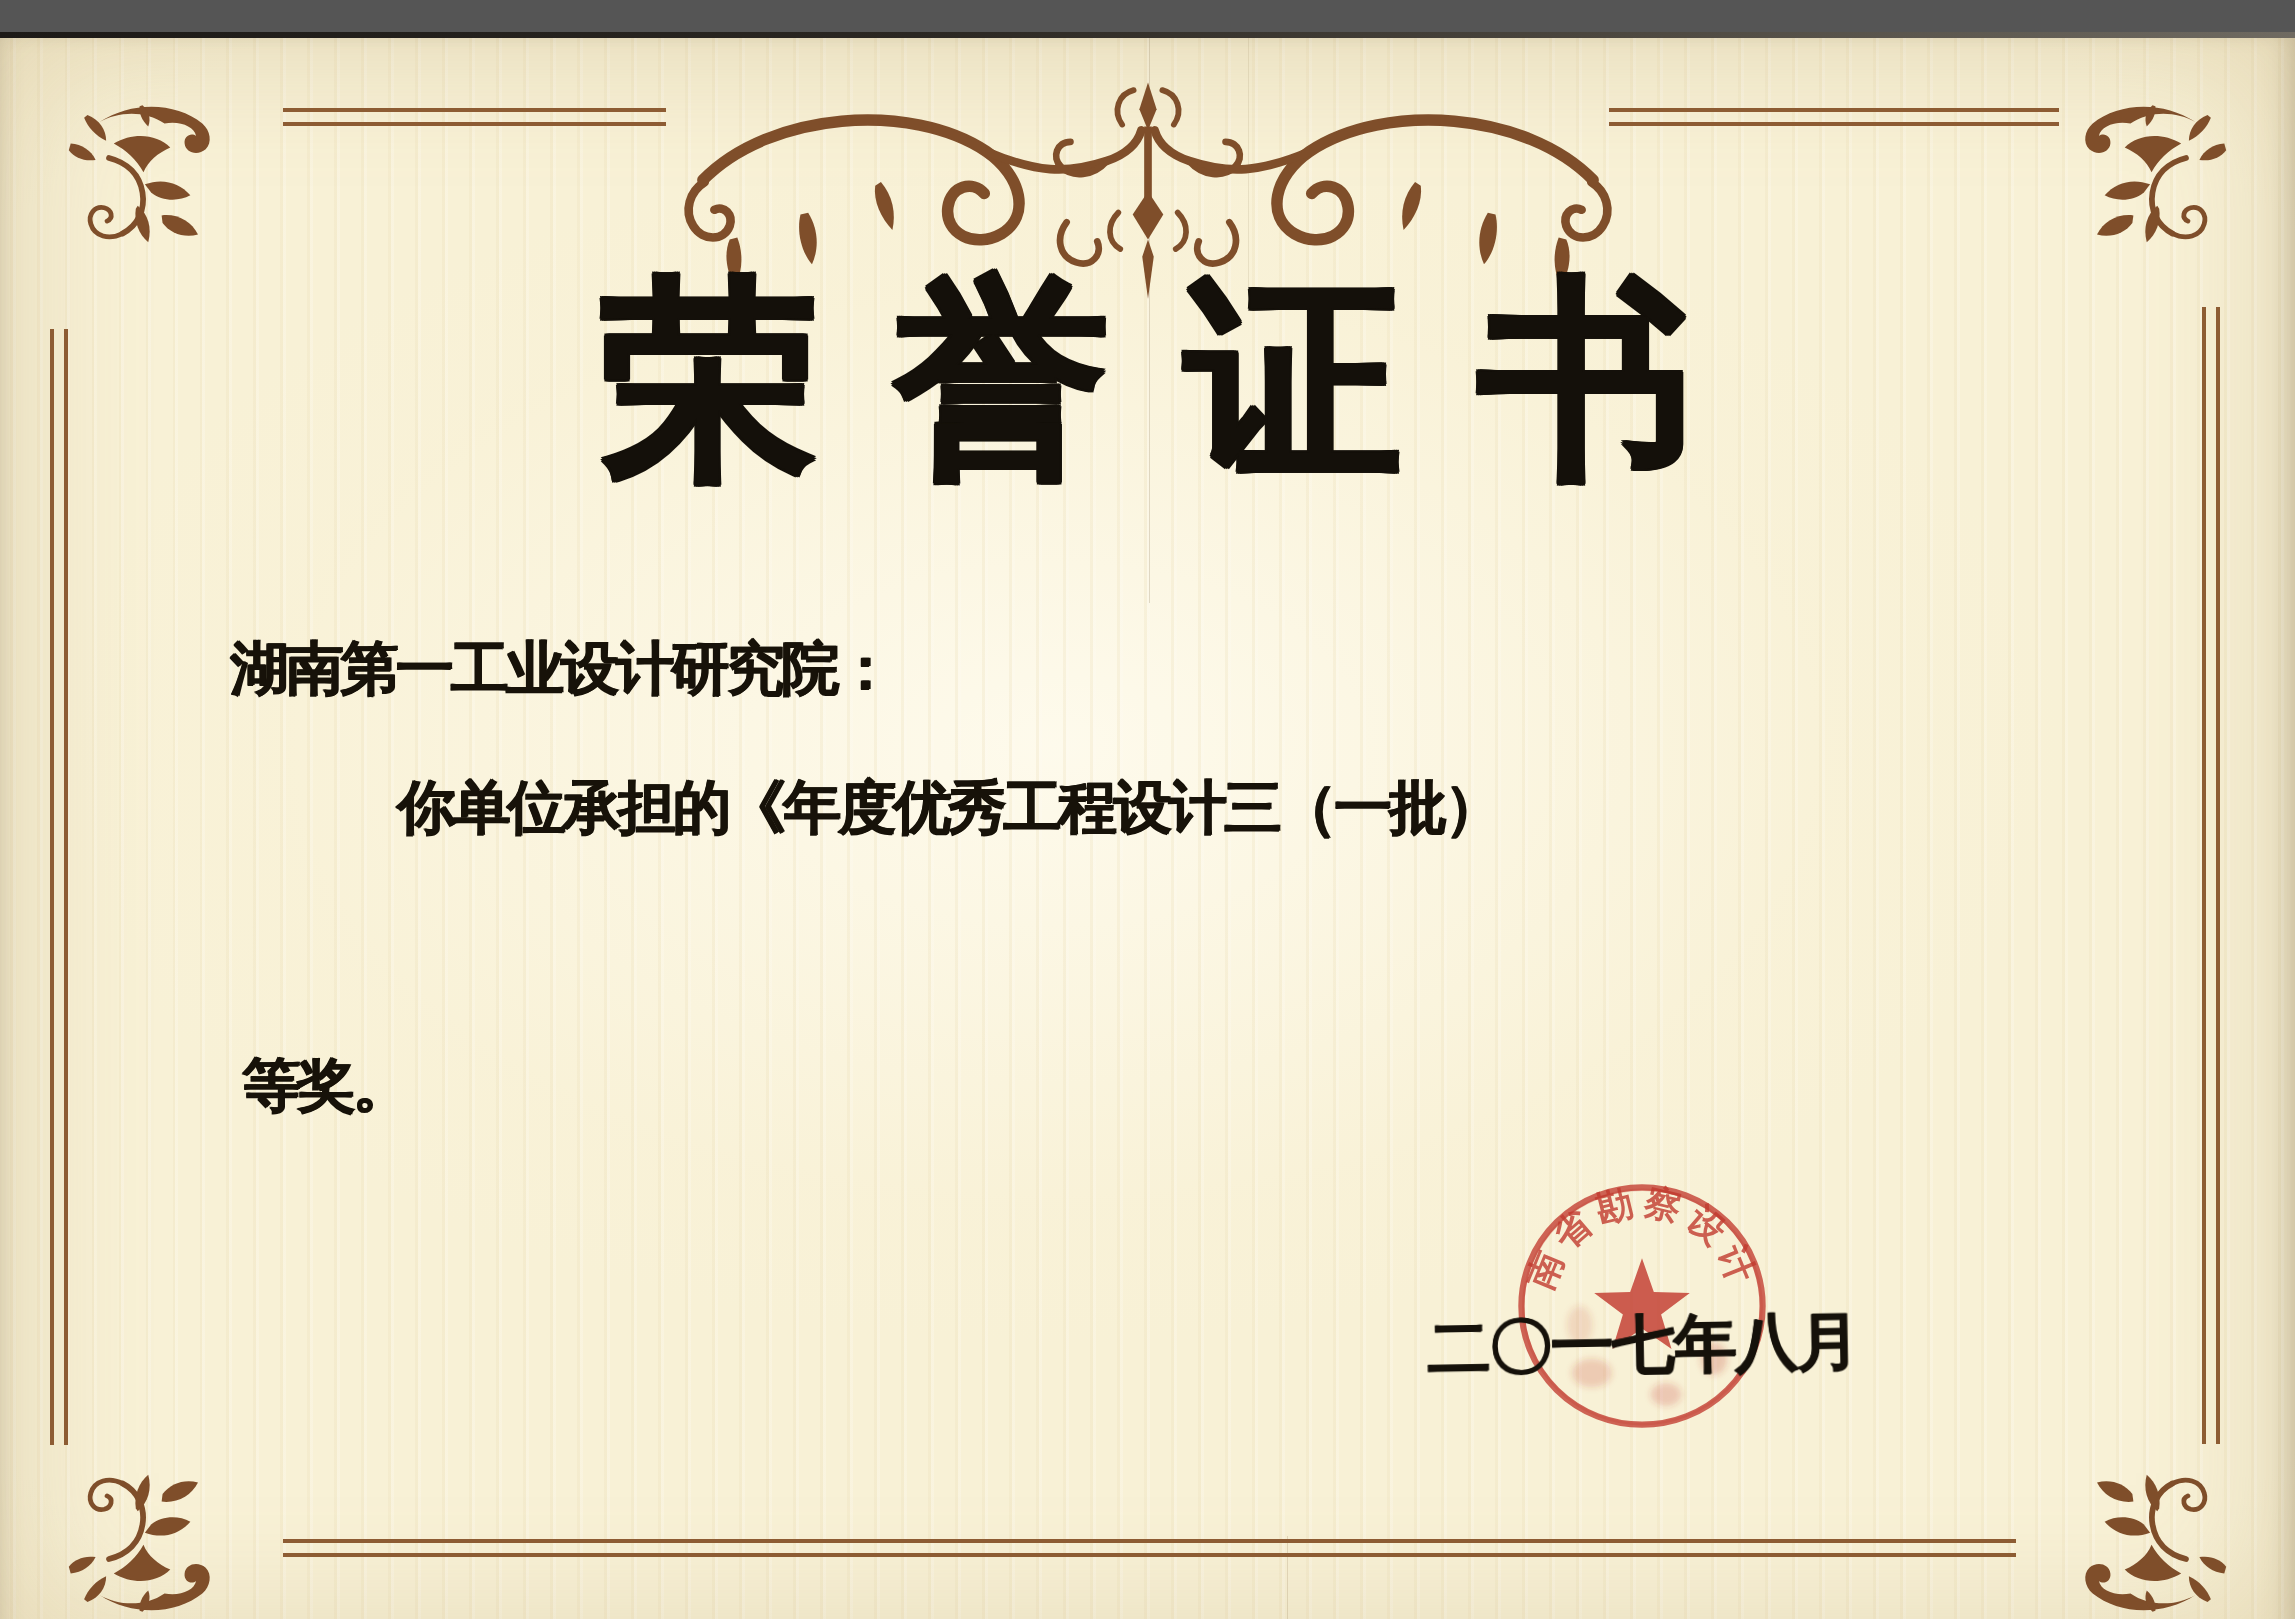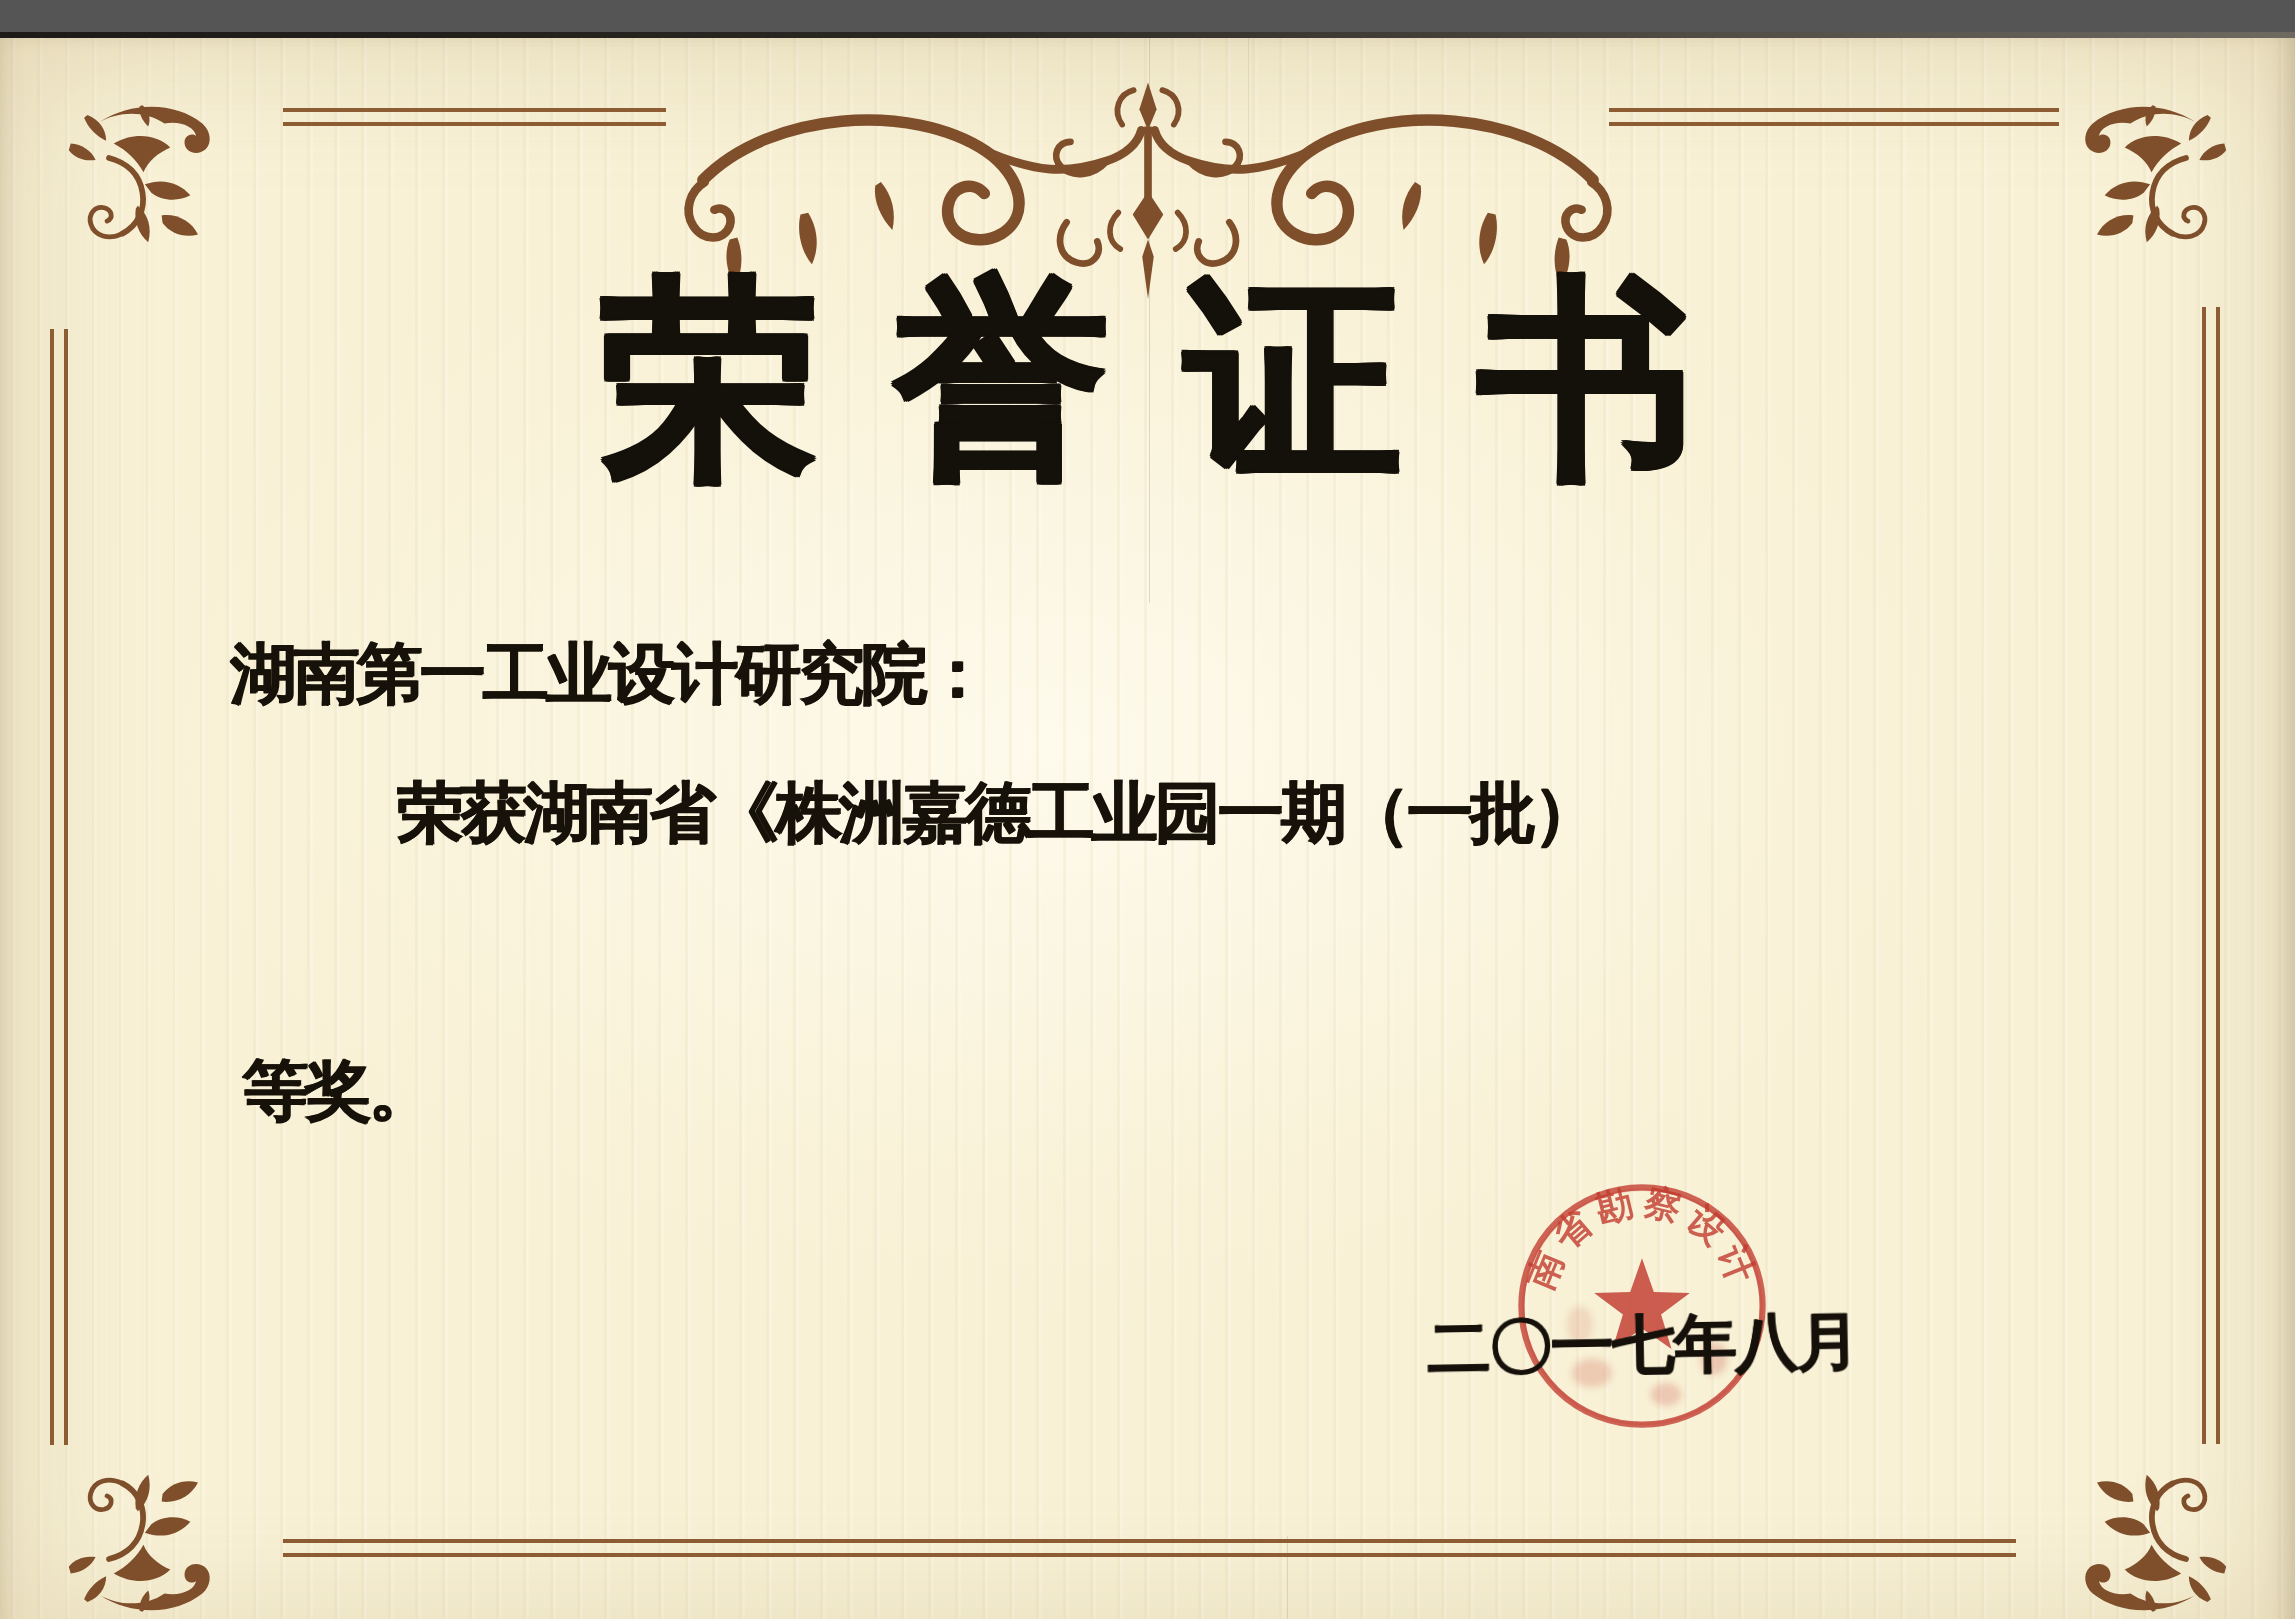--- a/index.html
+++ b/index.html
@@ -54,21 +54,21 @@
   .fil{fill:#7f4e2a;}
   
   .title{
     left:0;top:242px;width:100%;text-align:center;
     font-size:215px;font-weight:900;color:#14100a;
     letter-spacing:77px;text-indent:77px;white-space:nowrap;line-height:1;
     text-shadow:2.4px 0 currentColor,-2.4px 0 currentColor,0 2.4px currentColor,0 -2.4px currentColor,
       1.9px 1.9px currentColor,-1.9px -1.9px currentColor,1.9px -1.9px currentColor,-1.9px 1.9px currentColor;
   }
   .body-line{
-    font-size:66px;font-weight:700;color:#171209;
+    font-size:58px;font-weight:700;color:#171209;
     letter-spacing:-2.9px;white-space:nowrap;line-height:1.15;z-index:4;
     text-shadow:1.4px 0 currentColor,0 1.4px currentColor;
   }
   .l1{left:230px;top:604px;}
   .l2{left:397px;top:743px;}
   .l3{left:242px;top:882px;}
   .l4{left:242px;top:1021px;}
   .date-line{
     left:1427px;top:1270px;z-index:6;
     font-size:63px;font-weight:700;color:#15110a;
@@ -146,21 +146,21 @@
       <path class="fil" d="M515,128 L531,152 L515,178 L499,152 Z"></path>
       <path class="st w6" d="M484,150 C472,162 472,180 486,188"></path>
       <path class="st w6" d="M546,150 C558,162 558,180 544,188"></path>
       <path class="fil" d="M515,178 L521,196 L515,240 L509,196 Z"></path>
     </g>
   </svg>
 
   <div class="abs title">荣誉证书</div>
 
   <div class="abs body-line l1">湖南第一工业设计研究院：</div>
-  <div class="abs body-line l2">荣获湖南省《株洲嘉德工业园一期（一批）</div>
+  <div class="abs body-line l2">你单位承担的《年度优秀工程设计三（一批）</div>
   <div class="abs body-line l4">等奖。</div>
 
   <svg class="abs seal" viewBox="0 0 560 560">
     <defs>
       <path id="sealArc" d="M101.5,215 A190,190 0 0 1 458.5,215" fill="none"></path>
       <filter id="smudge">
           <feGaussianBlur stdDeviation="7"></feGaussianBlur>
         </filter>
     </defs>
     <ellipse cx="280" cy="280" rx="252" ry="248" fill="none" stroke="#c23b2f" stroke-width="13" opacity="0.78"></ellipse>

